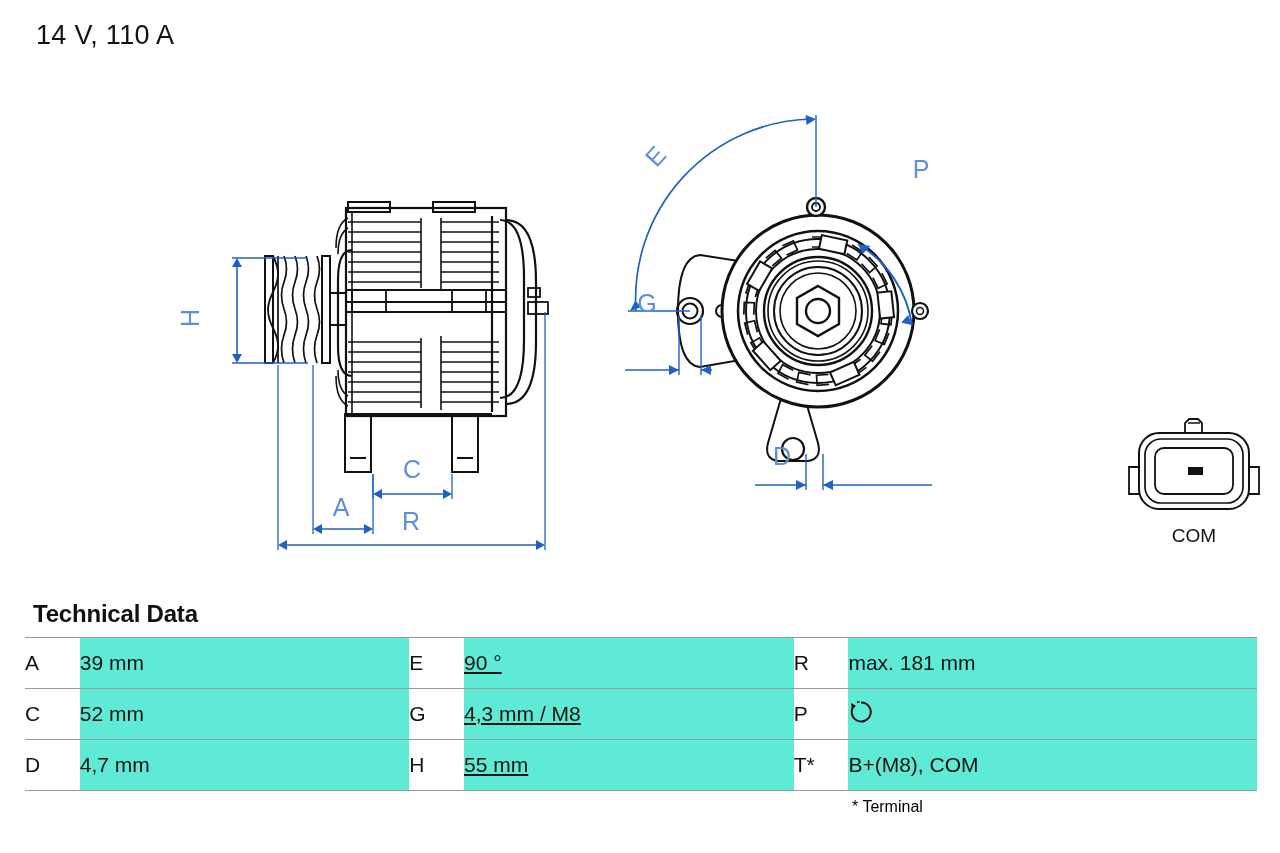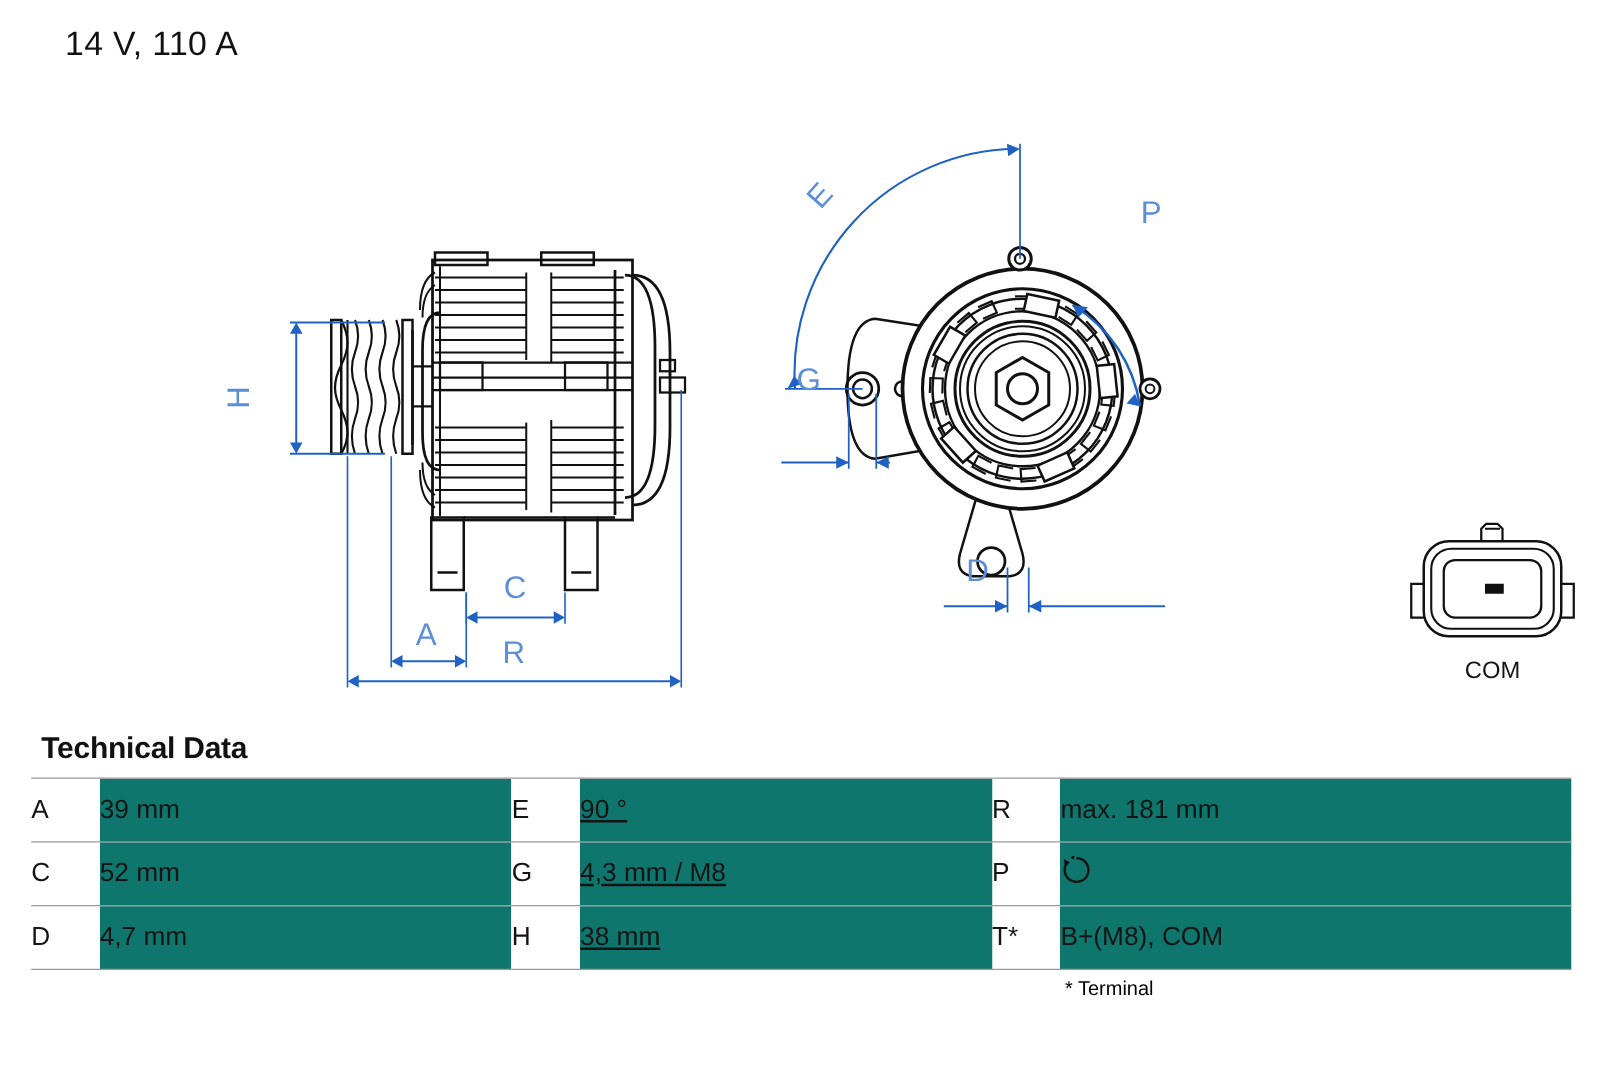--- a/index.html
+++ b/index.html
@@ -12,21 +12,21 @@
     height: 853px;
     position: relative;
     font-family: "Liberation Sans", sans-serif;
     color: #1a1a1a;
     overflow: hidden;
   }
 
   
   #page-title {
     position: absolute;
-    left: 52px;
+    left: 36px;
     top: 20px;
     font-size: 27px;
     font-weight: 400;
     letter-spacing: 0.3px;
     color: #121212;
   }
 
   
   #drawing-area {
     position: absolute;
@@ -41,21 +41,21 @@
   #tech-section {
     position: absolute;
     left: 25px;
     top: 585px;
     width: 1232px;
   }
   #tech-heading {
     font-size: 24px;
     font-weight: bold;
     color: #111111;
-    margin: 0 0 9px 8px;
+    margin: 15px 0 9px 8px;
     letter-spacing: -0.2px;
   }
   #tech-table {
     border-collapse: collapse;
     width: 1232px;
     table-layout: fixed;
   }
   #tech-table tr { height: 51px; }
   #tech-table td {
     border-top: 1.3px solid #9a9a9a;
@@ -67,21 +67,21 @@
     white-space: nowrap;
   }
   #tech-table tr:last-child td { border-bottom: 1.3px solid #9a9a9a; }
   td.key {
     width: 52px;
     text-align: left;
     padding-left: 12px;
     background: #ffffff;
   }
   td.val {
-    background: #0f766e;
+    background: #5eead4;
     padding-left: 13px;
   }
   td.val-a { width: 313px; }
   td.val-b { width: 313px; text-decoration: underline; }
   td.val-c { width: 388px; }
   .rot-icon { display: inline-block; vertical-align: -5px; }
   #tech-footnote {
     font-size: 16px;
     color: #000000;
     text-align: left;
@@ -466,21 +466,21 @@
               <path d="M11.5,2.6 a9.5,9.5 0 0 0 -4.1,2.0" fill="none" stroke="#111" stroke-width="1.9" stroke-dasharray="2.6 2.6"></path>
               <path d="M3.0,4.0 l4.8,3.0 l-3.8,3.6 z" fill="#111"></path>
             </svg>
           </span>
         </td>
       </tr>
       <tr>
         <td class="key">D</td>
         <td class="val val-a">4,7 mm</td>
         <td class="key">H</td>
-        <td class="val val-b">38 mm</td>
+        <td class="val val-b">55 mm</td>
         <td class="key">T*</td>
         <td class="val val-c">B+(M8), COM</td>
       </tr>
     </tbody>
   </table>
 
   <div id="tech-footnote">* Terminal</div>
 </div>
 
 </body></html>

